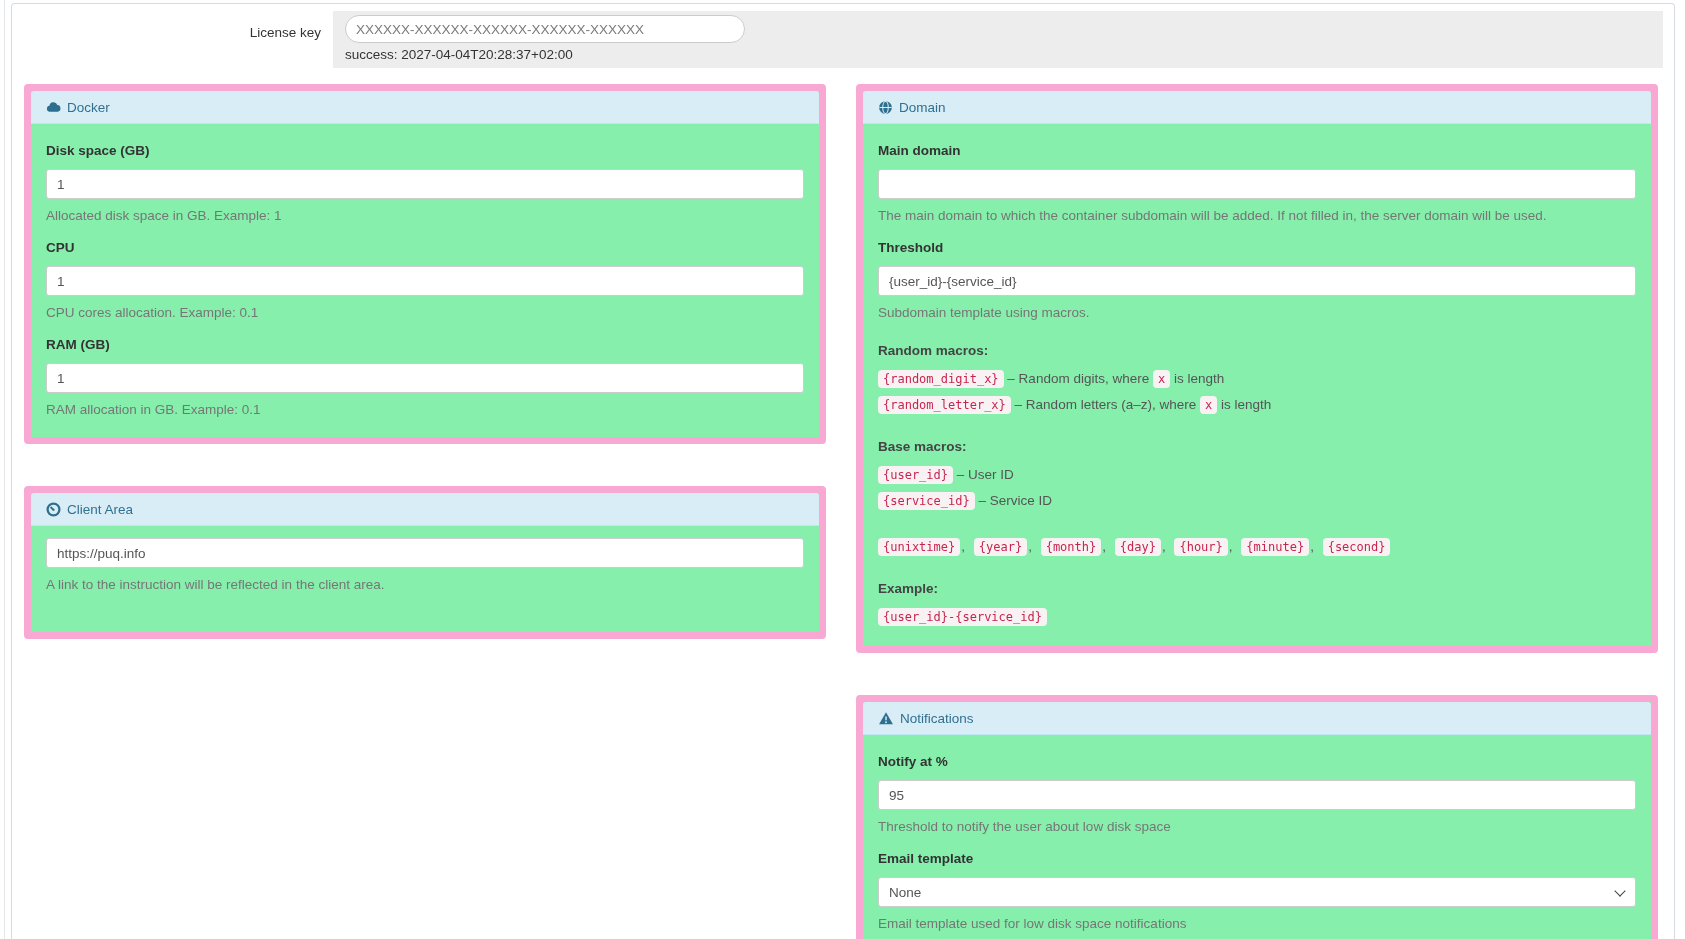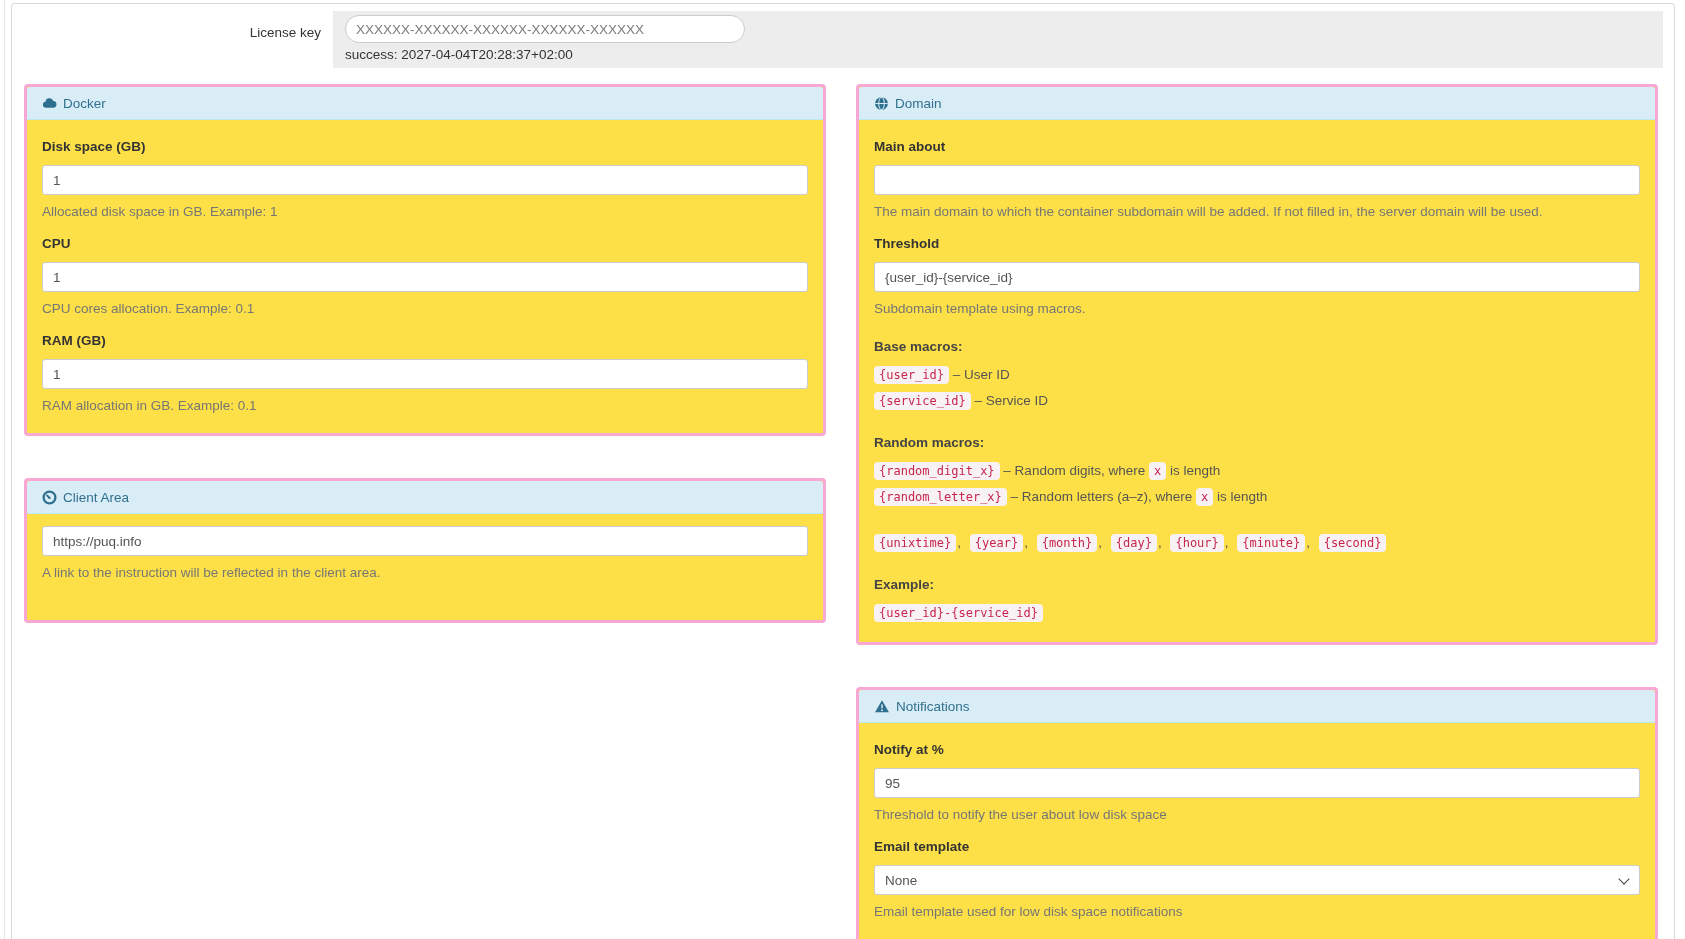--- a/index.html
+++ b/index.html
@@ -26,21 +26,21 @@
   .license-input {
     width: 400px; height: 28px; border: 1px solid #ccc; border-radius: 14px;
     padding: 4px 10px; font-size: 13.5px; color: #7a7a7a; background: #fff;
     font-family: inherit; outline: none;
   }
   .license-status { margin-top: 4px; color: #333; }
   
   .panels-row { display: flex; gap: 30px; padding: 16px 18px 0 12px; }
   .col { flex: 0 0 802px; width: 802px; }
   .panel {
-    border: 3px solid #f9a8d4; border-radius: 4px; background: #fde047;
+    border: 7px solid #f9a8d4; border-radius: 4px; background: #86efac;
   }
   .panel + .panel { margin-top: 42px; }
   .panel-heading {
     background: #d9edf7; color: #31708f; border-bottom: 1px solid #bce8f1;
     border-radius: 3px 3px 0 0; padding: 8px 15px; height: 33px;
     display: flex; align-items: center; gap: 6px; font-size: 13.5px;
   }
   .panel-heading svg { flex: 0 0 auto; display: block; }
   .panel-body { padding: 12px 15px 18px 15px; }
   .panel-body.client-area-body { padding-bottom: 38px; }
@@ -147,55 +147,55 @@
         <div class="panel-heading">
           <svg width="15" height="15" viewBox="0 0 16 16">
             <circle cx="8" cy="8" r="6.8" fill="#2e6e8e"></circle>
             <ellipse cx="8" cy="8" rx="2.9" ry="6.4" fill="none" stroke="#d9edf7" stroke-width="1.1"></ellipse>
             <line x1="1.4" y1="8" x2="14.6" y2="8" stroke="#d9edf7" stroke-width="1.1"></line>
           </svg>
           <span>Domain</span>
         </div>
         <div class="panel-body domain-body">
           <div class="field">
-            <label class="field-label">Main about</label>
+            <label class="field-label">Main domain</label>
             <input class="text-input" type="text" value="" style="">
             <div class="help-text">The main domain to which the container subdomain will be added. If not filled in, the server domain will be used.</div>
           </div>
           <div class="field">
             <label class="field-label">Threshold</label>
             <input class="text-input" type="text" value="{user_id}-{service_id}" style="">
             <div class="help-text">Subdomain template using macros.</div>
-          </div>
-
-          <div class="macro-group">
-            <div class="macro-heading">Base macros:</div>
-            <div class="macro-line">
-              <span class="chip">{user_id}</span>
-              <span class="macro-desc">– User ID</span>
-            </div>
-            <div class="macro-line">
-              <span class="chip">{service_id}</span>
-              <span class="macro-desc">– Service ID</span>
-            </div>
           </div>
 
           <div class="macro-group">
             <div class="macro-heading">Random macros:</div>
             <div class="macro-line">
               <span class="chip">{random_digit_x}</span>
               <span class="macro-desc">– Random digits, where</span>
               <span class="chip">x</span>
               <span class="macro-desc">is length</span>
             </div>
             <div class="macro-line">
               <span class="chip">{random_letter_x}</span>
               <span class="macro-desc">– Random letters (a–z), where</span>
               <span class="chip">x</span>
               <span class="macro-desc">is length</span>
+            </div>
+          </div>
+
+          <div class="macro-group">
+            <div class="macro-heading">Base macros:</div>
+            <div class="macro-line">
+              <span class="chip">{user_id}</span>
+              <span class="macro-desc">– User ID</span>
+            </div>
+            <div class="macro-line">
+              <span class="chip">{service_id}</span>
+              <span class="macro-desc">– Service ID</span>
             </div>
           </div>
 
           <div class="macro-group">
             <div class="macro-line">
               <span class="chip">{unixtime}</span><span class="sep">,</span>
               <span class="chip">{year}</span><span class="sep">,</span>
               <span class="chip">{month}</span><span class="sep">,</span>
               <span class="chip">{day}</span><span class="sep">,</span>
               <span class="chip">{hour}</span><span class="sep">,</span>

